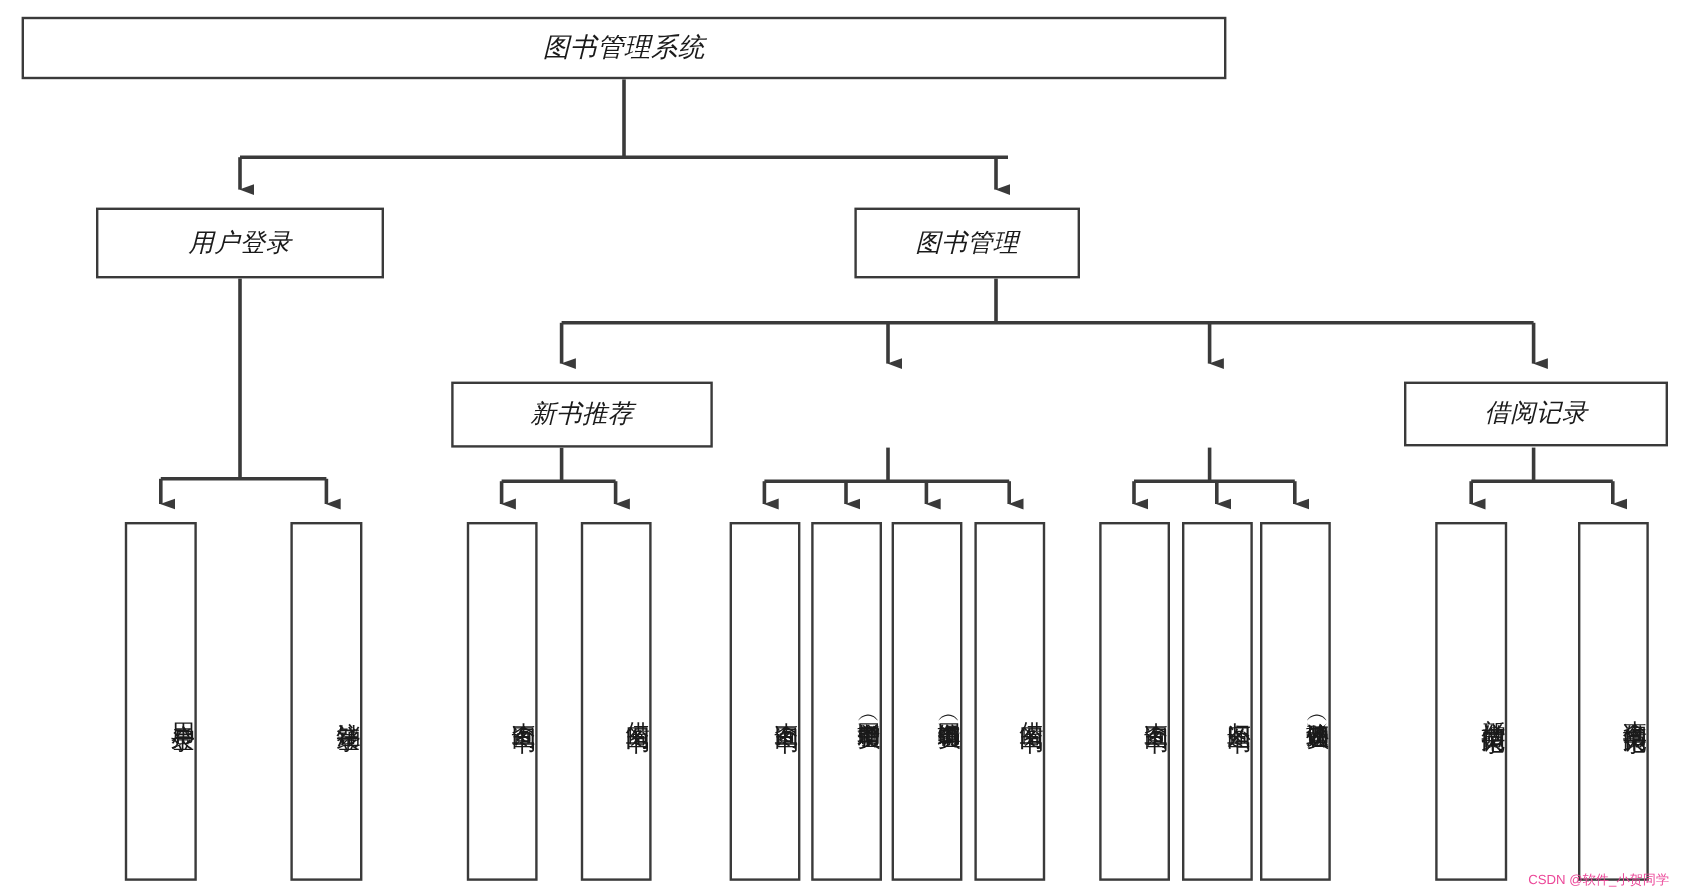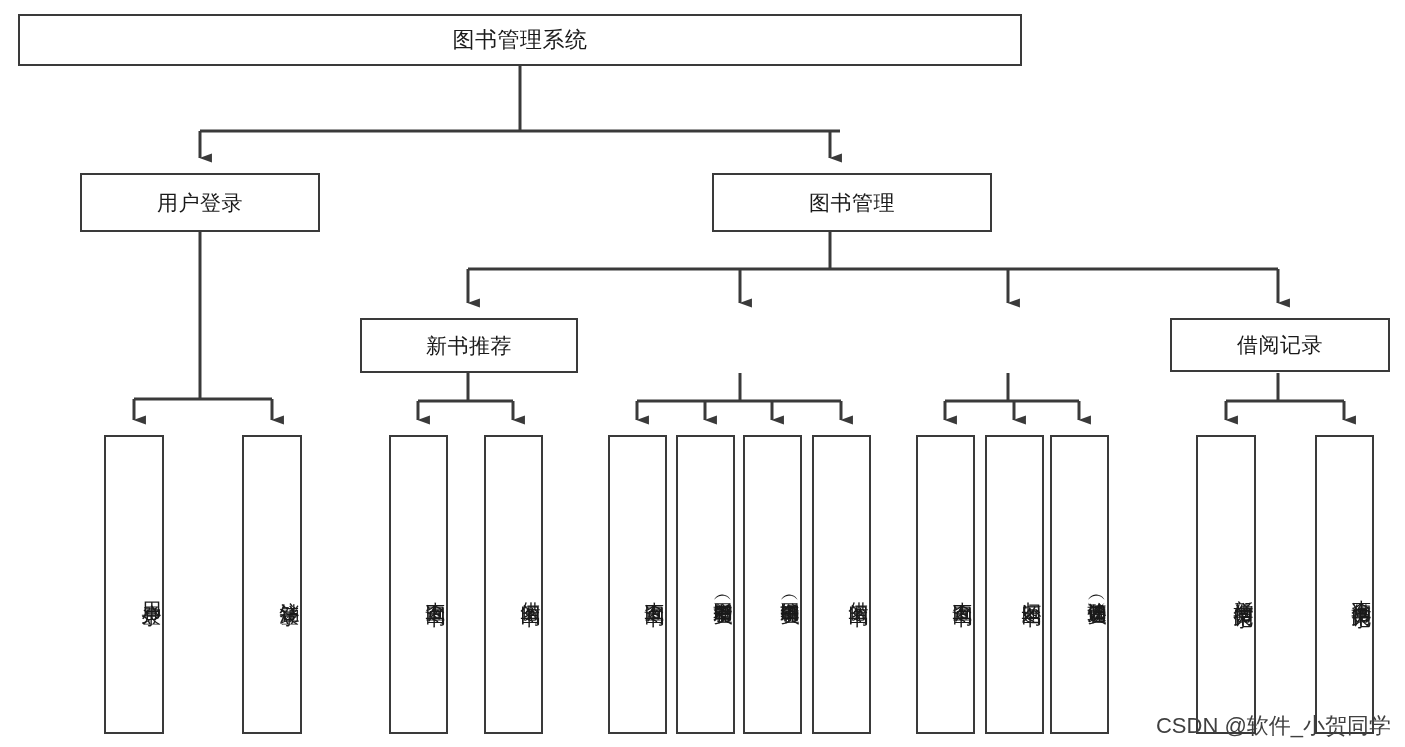--- a/index.html
+++ b/index.html
@@ -34,20 +34,21 @@
     align-items: center;
     justify-content: center;
     color: #1a1a1a;
     z-index: 2;
   }
   .node.h-text {
     font-size: 21px;
     letter-spacing: 0.5px;
     line-height: 1.2;
     text-align: left;
+    font-style: italic;
   }
   .node.root {
     font-size: 22px;
   }
   .node.v-text {
     writing-mode: vertical-rl;
     text-orientation: upright;
     font-size: 20px;
     letter-spacing: 2px;
     padding-top: 10px;
@@ -59,22 +60,22 @@
     font-size: 19px;
     letter-spacing: 0.5px;
   }
   .label {
     display: block;
   }
   #watermark {
     position: absolute;
     right: 14px;
     bottom: 6px;
-    font-size: 22px;
-    color: #404040;
+    font-size: 11px;
+    color: #ec4899;
     white-space: nowrap;
     z-index: 5;
     font-family: "Liberation Sans", "DejaVu Sans", sans-serif;
   }
 </style>
 </head>
 <body>
 
 <div id="canvas">
 
@@ -128,25 +129,25 @@
     </g>
   </svg>
 
   <div class="node h-text root" style="left:18px; top:14px; width:1004px; height:52px;">
     <span class="label">图书管理系统</span>
   </div>
 
   <div class="node h-text" style="left:80px; top:173px; width:240px; height:59px;">
     <span class="label">用户登录</span>
   </div>
-  <div class="node h-text" style="left:712px; top:173px; width:280px; height:59px;">
+  <div class="node h-text" style="left:712px; top:173px; width:188px; height:59px;">
     <span class="label">图书管理</span>
   </div>
 
-  <div class="node h-text" style="left:360px; top:318px; width:218px; height:55px;">
+  <div class="node h-text" style="left:376px; top:318px; width:218px; height:55px;">
     <span class="label">新书推荐</span>
   </div>
   <div class="node h-text" style="left:1170px; top:318px; width:220px; height:54px;">
     <span class="label">借阅记录</span>
   </div>
 
   <div class="node v-text" style="left:104px; top:435px; width:60px; height:299px;">
     <span class="label">用户登录</span>
   </div>
   <div class="node v-text" style="left:242px; top:435px; width:60px; height:299px;">

